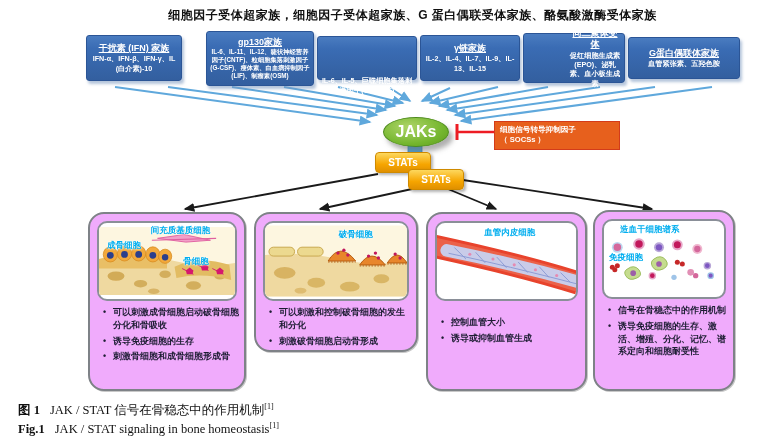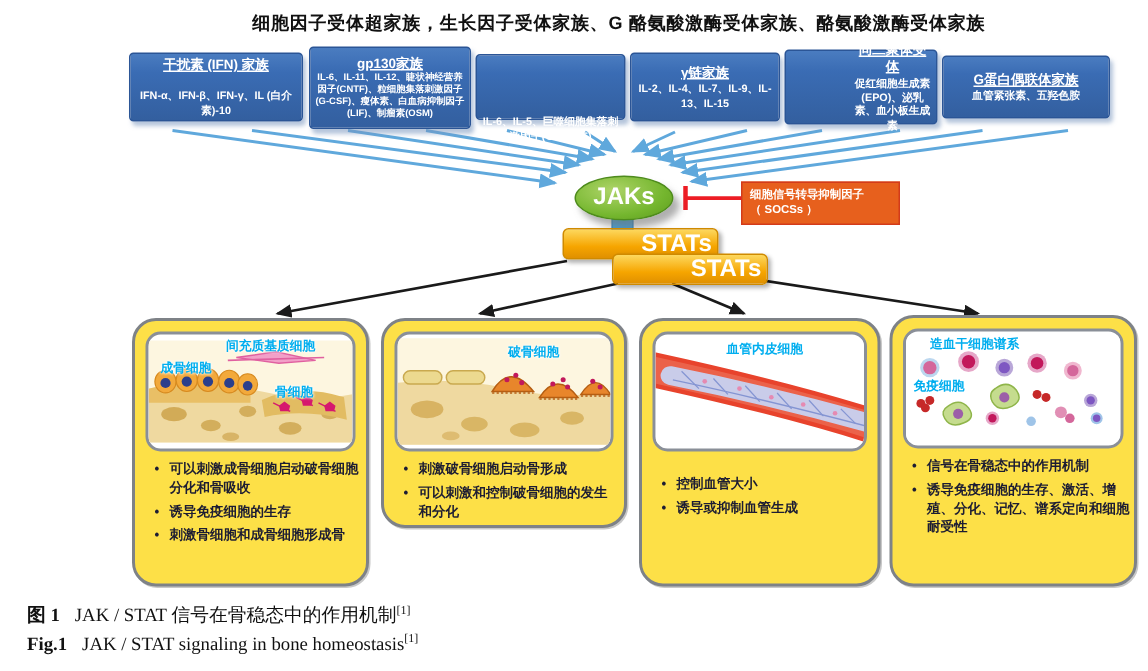--- a/index.html
+++ b/index.html
@@ -29,39 +29,38 @@
   
   #jaks{
     left:383px;top:117px;width:64px;height:28px;border-radius:50%;
     background:radial-gradient(ellipse at 38% 32%,#aed468 0%,var(--jaks_green) 62%,#5d9a1e 100%);
     border:1px solid #4e8b1d;z-index:3;color:#fff;font-weight:700;font-size:16px;
     display:flex;align-items:center;justify-content:center;
     box-shadow:4px 5px 5px rgba(110,110,110,.55);
   }
   
   #socs{
-    left:494px;top:121px;width:106px;z-index:3;box-sizing:border-box;
+    left:494px;top:121px;width:126px;z-index:3;box-sizing:border-box;
     background:var(--socs_orange);border:1.5px solid #d33b1a;
     color:#fff;font-weight:700;font-size:7.6px;line-height:1.35;
     padding:3px 5px;text-align:left;
   }
   
   .stats{
     width:54px;height:19px;border-radius:4px;z-index:3;
     background:linear-gradient(180deg,#fdd85e 0%,var(--stats_gold) 60%,#e09000 100%);
-    border:1px solid #cf8a00;color:#fff;font-weight:700;font-size:16px;
+    border:1px solid #cf8a00;color:#fff;font-weight:700;font-size:10px;
     display:flex;align-items:center;justify-content:center;
     box-shadow:2px 2px 3px rgba(0,0,0,.3);
-    padding-left:48px;
   }
   #stats-front{left:375px;top:152px;}
   #stats-back{left:408px;top:169px;z-index:4;}
   
   .panel{
-    background:#fde047;border:2px solid #7e8287;border-radius:16px;z-index:2;box-sizing:border-box;
+    background:#f0abfc;border:2px solid #7e8287;border-radius:16px;z-index:2;box-sizing:border-box;
     box-shadow:1px 1px 0 #c8c8c8;
   }
   .illus{
     position:absolute;left:7px;top:7px;right:7px;height:76px;
     border:2px solid #8a8f98;border-radius:10px;overflow:hidden;background:#fff;
   }
   .illus svg{display:block;width:100%;height:100%;}
   .cell-label{
     position:absolute;color:var(--cell_label_cyan);font-weight:700;font-size:8.5px;
     text-shadow:0 0 2px #fff,0 0 2px #fff;white-space:nowrap;
@@ -119,23 +118,23 @@
     <polygon points="408,146 422,146 422,156 429,156 415,168 401,156 408,156" fill="#48a3da" stroke="#2e86c4" stroke-width="0.8"></polygon>
 
     <g stroke="#1a1a1a" stroke-width="1.8" fill="none">
       <line x1="378" y1="174" x2="185" y2="209" marker-end="url(#ak)"></line>
       <line x1="412" y1="189" x2="320" y2="209" marker-end="url(#ak)"></line>
       <line x1="448" y1="189" x2="496" y2="209" marker-end="url(#ak)"></line>
       <line x1="463" y1="180" x2="652" y2="209" marker-end="url(#ak)"></line>
     </g>
   </svg>
 
-  <div id="top-title" class="abs">细胞因子受体超家族，生长因子受体家族、G 酪氨酸激酶受体家族、酪氨酸激酶受体家族</div>
-
-  <div class="rbox abs" style="left:86px;top:35px;width:116px;height:46px;justify-content:space-between;">
+  <div id="top-title" class="abs">细胞因子受体超家族，细胞因子受体超家族、G 蛋白偶联受体家族、酪氨酸激酶受体家族</div>
+
+  <div class="rbox abs" style="left:86px;top:35px;width:96px;height:46px;">
     <div class="btitle">干扰素 (IFN) 家族</div>
     <div class="bbody">IFN-α、IFN-β、IFN-γ、IL (白介素)-10</div>
   </div>
   <div class="rbox dense abs" style="left:206px;top:31px;width:108px;height:55px;">
     <div class="btitle">gp130家族</div>
     <div class="bbody">IL-6、IL-11、IL-12、睫状神经营养因子(CNTF)、粒细胞集落刺激因子(G-CSF)、瘦体素、白血病抑制因子(LIF)、制瘤素(OSM)</div>
   </div>
   <div class="rbox abs" style="left:317px;top:36px;width:100px;height:44px;gap:44px;">
     <div class="btitle">β链家族</div>
     <div class="bbody">IL-6、IL-5、巨噬细胞集落刺激因子(GM-CSF)</div>
@@ -243,22 +242,22 @@
         </g>
         <g stroke="#b55e12" stroke-width="1" stroke-dasharray="1.5,1.5">
           <line x1="64" y1="37" x2="92" y2="37"></line>
           <line x1="96" y1="41" x2="122" y2="41"></line>
           <line x1="124" y1="39" x2="144" y2="39"></line>
         </g>
       </svg>
       <span class="cell-label" style="left:52%;top:6px;">破骨细胞</span>
     </div>
     <ul class="bullets">
+      <li>可以刺激和控制破骨细胞的发生和分化</li>
       <li>刺激破骨细胞启动骨形成</li>
-      <li>可以刺激和控制破骨细胞的发生和分化</li>
     </ul>
   </div>
 
   <div class="panel abs" style="left:426px;top:212px;width:161px;height:179px;">
     <div class="illus">
       <svg viewBox="0 0 144 72">
         <rect width="144" height="72" fill="#ffffff"></rect>
         <path d="M-6,20 C40,30 100,44 150,60" stroke="#e8432c" stroke-width="24" fill="none" stroke-linecap="round"></path>
         <path d="M-6,20 C40,30 100,44 150,60" stroke="#f08a6e" stroke-width="18" fill="none" stroke-linecap="round" opacity=".45"></path>
         <path d="M10,25 C50,33 105,46 148,58" stroke="#c9cce9" stroke-width="13" fill="none" stroke-linecap="round"></path>
@@ -280,21 +279,21 @@
         </g>
       </svg>
       <span class="cell-label" style="left:34%;top:4px;">血管内皮细胞</span>
     </div>
     <ul class="bullets" style="top:102px;">
       <li>控制血管大小</li>
       <li>诱导或抑制血管生成</li>
     </ul>
   </div>
 
-  <div class="panel abs" style="left:593px;top:210px;width:165px;height:181px;">
+  <div class="panel abs" style="left:593px;top:210px;width:142px;height:181px;">
     <div class="illus">
       <svg viewBox="0 0 144 72">
         <rect width="144" height="72" fill="#ffffff"></rect>
         <g>
           <circle cx="16" cy="22" r="6.5" fill="#bcd7ef"></circle>
             <circle cx="16" cy="22" r="4.5" fill="#d4679b"></circle>
           <circle cx="42" cy="18" r="7" fill="#e6a7c8"></circle>
             <circle cx="42" cy="18" r="4.5" fill="#c2185b"></circle>
           <circle cx="66" cy="22" r="6" fill="#b9a7d8"></circle>
             <circle cx="66" cy="22" r="3.8" fill="#7e57c2"></circle>

